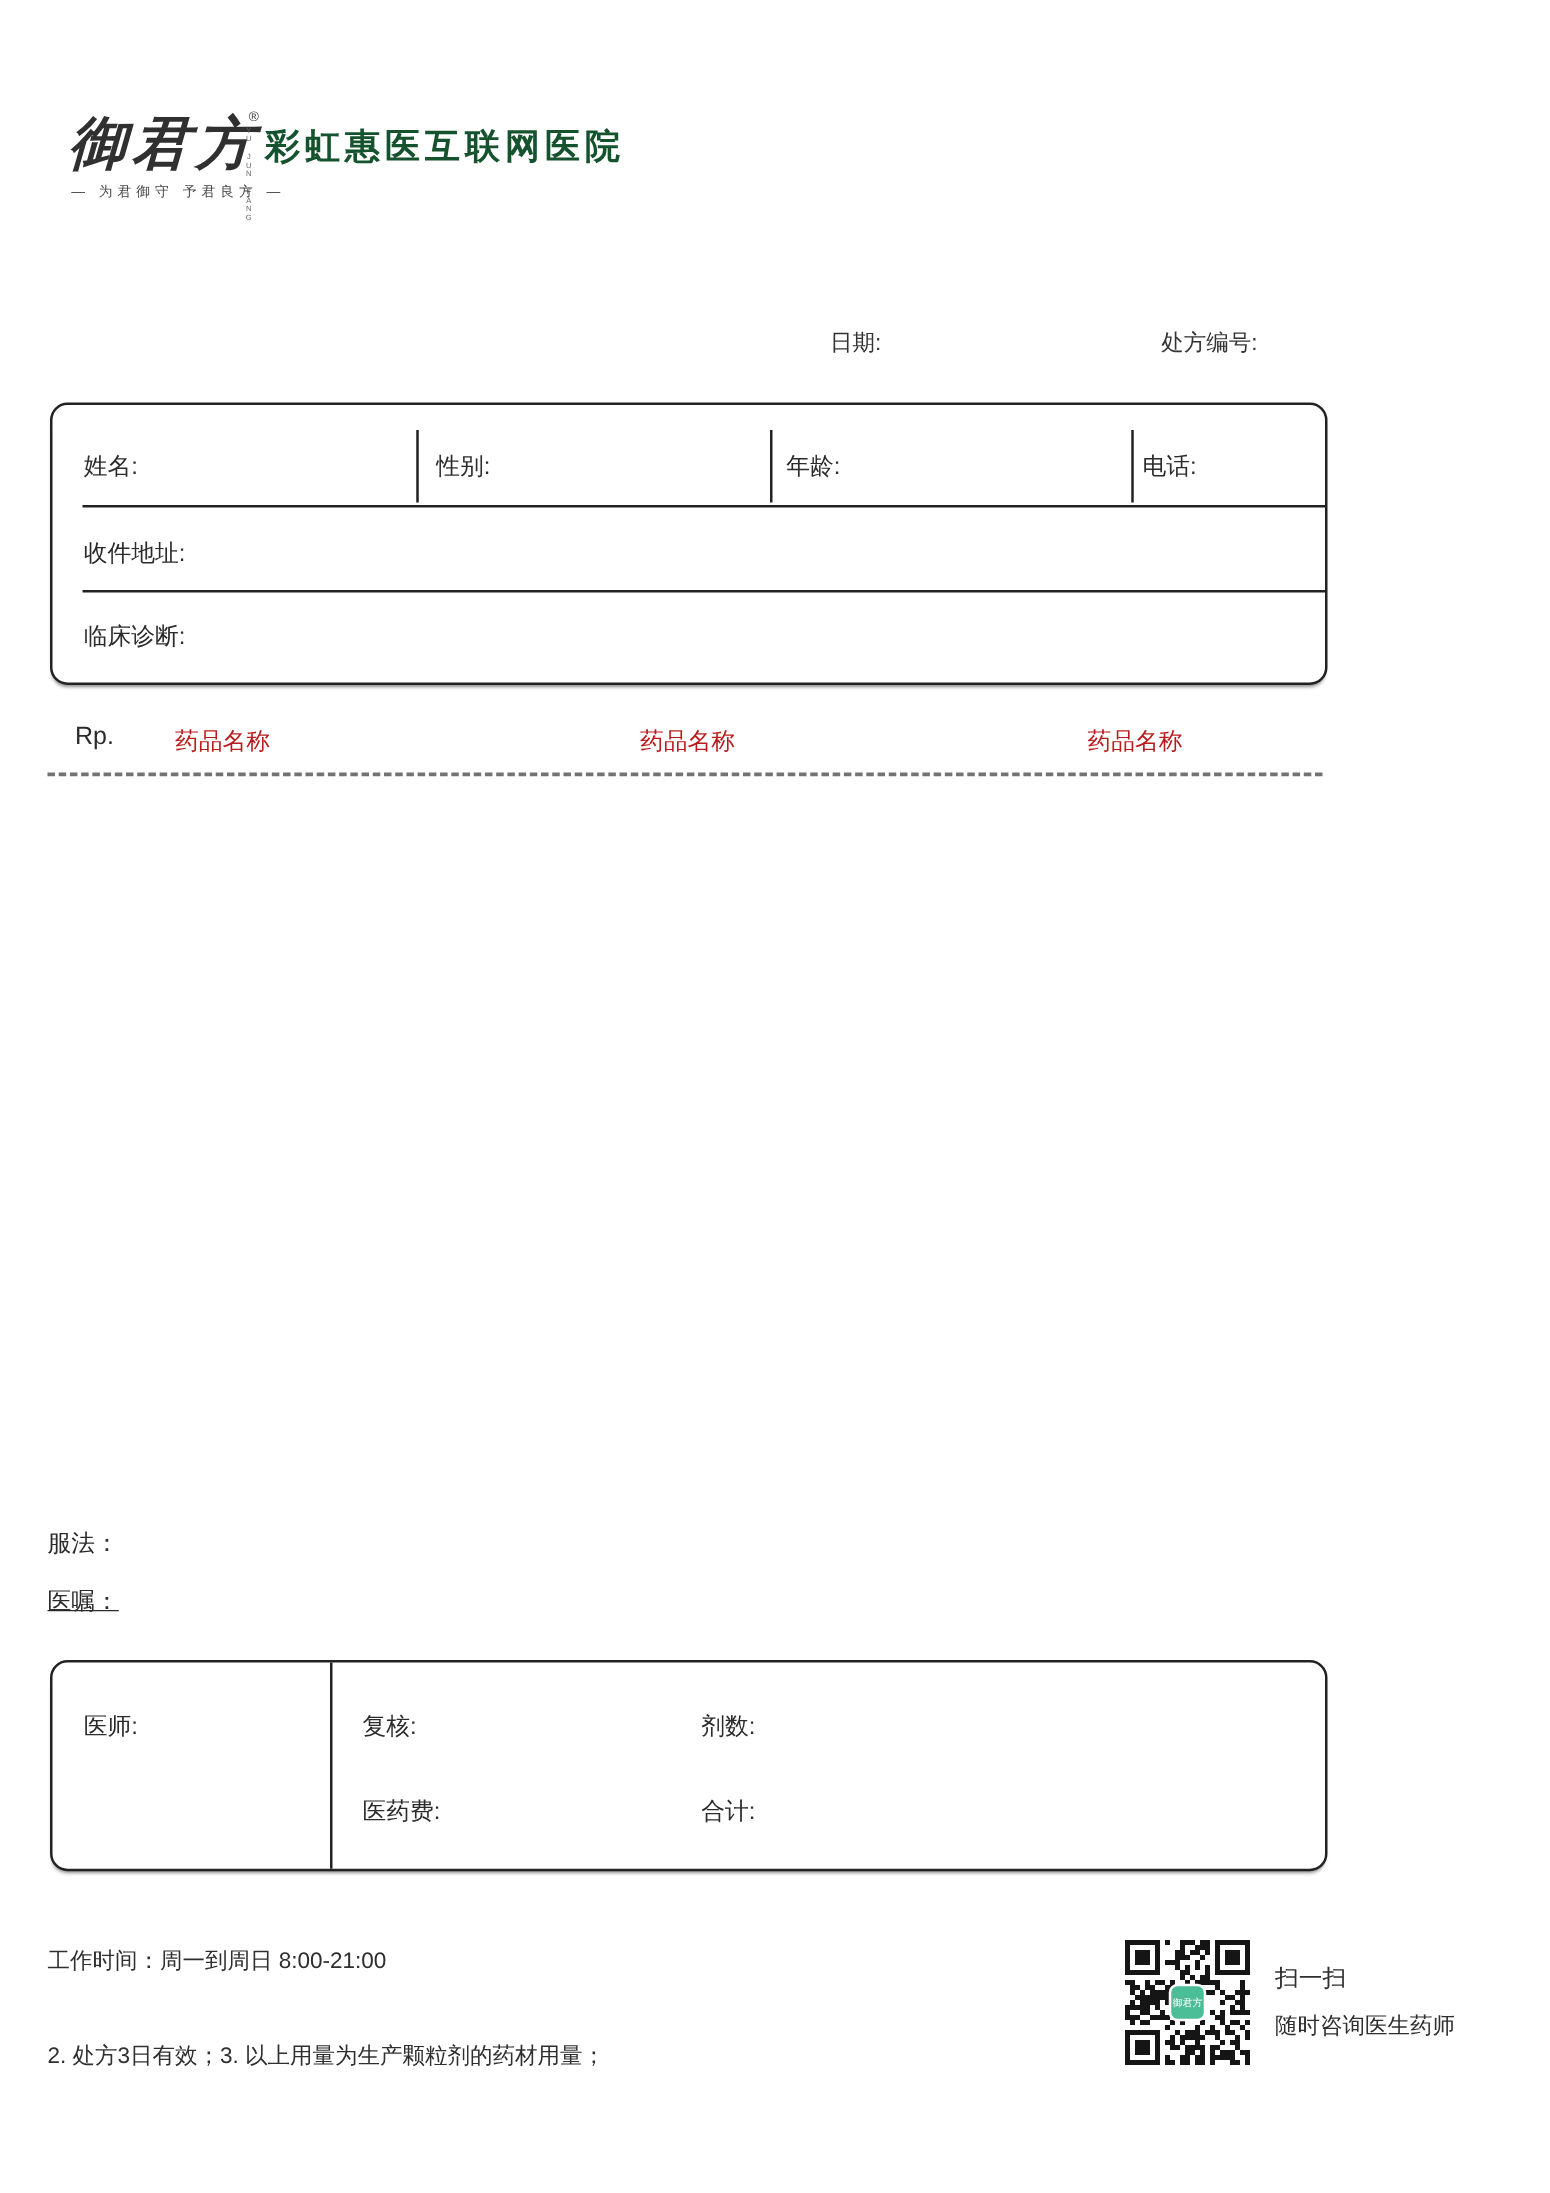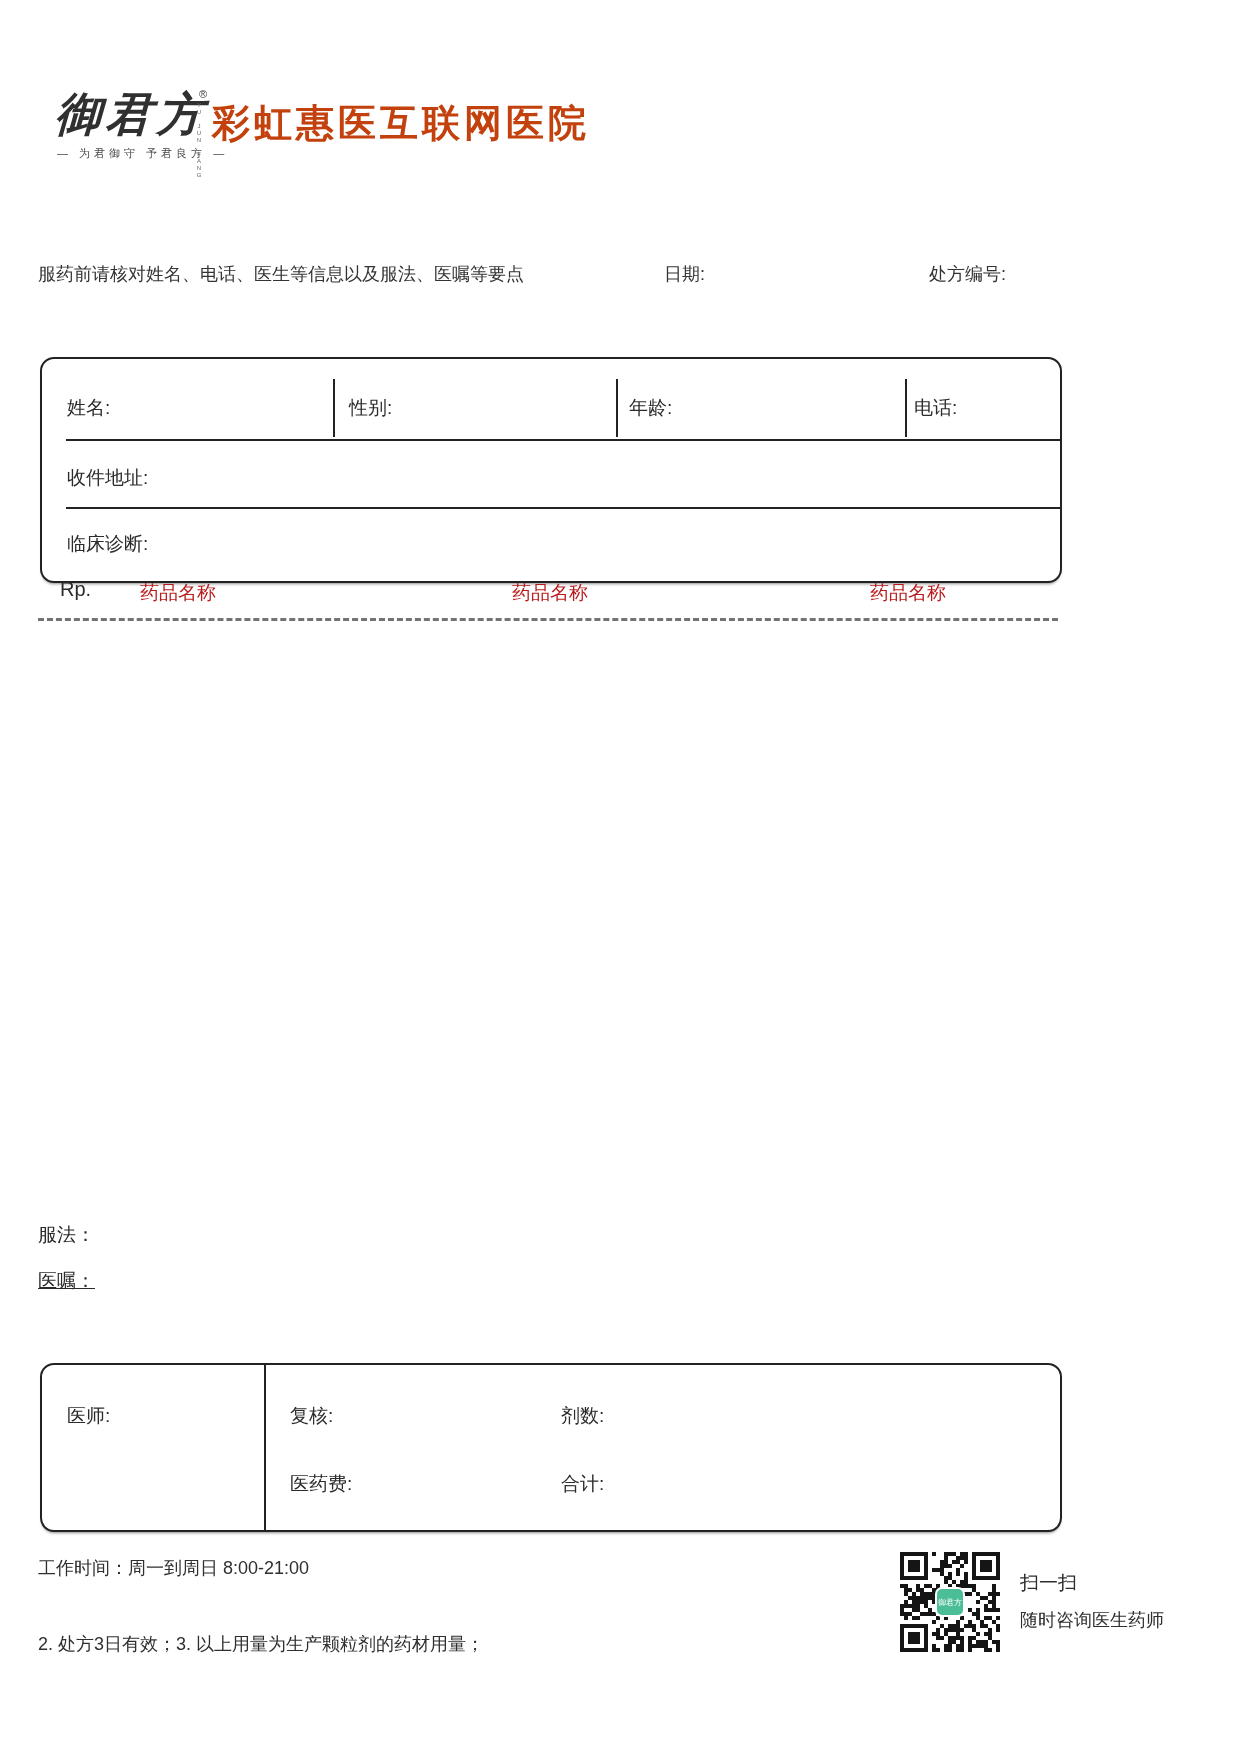--- a/index.html
+++ b/index.html
@@ -27,34 +27,33 @@
     display:block;margin-top:2px;
     writing-mode:vertical-rl;text-orientation:upright;
     font-size:6px;letter-spacing:1px;color:#666;
   }
   .tagline{
     left:57px;top:146px;
     font-size:11px;letter-spacing:4px;color:#474747;white-space:nowrap;
   }
   .hospital-title{
     left:212px;top:98px;
-    font-size:38px;font-weight:800;letter-spacing:4px;color:#c2410c;white-space:nowrap;
+    font-size:28px;font-weight:800;letter-spacing:4px;color:#14532d;white-space:nowrap;
   }
 
   
   .notice{top:262px;font-size:18px;color:#333;white-space:nowrap;}
   .notice.check{left:38px;}
   .notice.date{left:664px;}
   .notice.rxno{left:929px;}
 
   
   .box{
     border:2.5px solid #222;border-radius:14px;background:#fff;
     box-shadow:0 3px 3px -2px rgba(0,0,0,.45);
-    margin-top:35px;
   }
   .patient-box{left:40px;top:322px;width:1018px;height:222px;}
   .summary-box{left:40px;top:1328px;width:1018px;height:165px;}
 
   .label{position:absolute;font-size:19px;color:#2b2b2b;white-space:nowrap;}
 
   .vline{position:absolute;width:2px;background:#222;}
   .hline{position:absolute;height:2px;background:#222;left:24px;right:0;}
 
   
@@ -85,21 +84,20 @@
 <div class="page">
 
   <div class="abs brand">御君方</div>
   <div class="abs reg-col">
     <span class="reg-mark">®</span>
     <span class="vert-text">YU JUN FANG</span>
   </div>
   <div class="abs tagline">— 为君御守  予君良方 —</div>
   <div class="abs hospital-title">彩虹惠医互联网医院</div>
 
-  <div class="abs notice check">服药前请核对姓名、电话、医生等信息以及服法、医嘱等要点</div>
   <div class="abs notice date">日期:</div>
   <div class="abs notice rxno">处方编号:</div>
 
   <div class="abs box patient-box">
     <span class="label" style="left:25px;top:36px;">姓名:</span>
     <span class="label" style="left:307px;top:36px;">性别:</span>
     <span class="label" style="left:587px;top:36px;">年龄:</span>
     <span class="label" style="left:872px;top:36px;">电话:</span>
 
     <div class="vline" style="left:291px;top:20px;height:58px;"></div>

